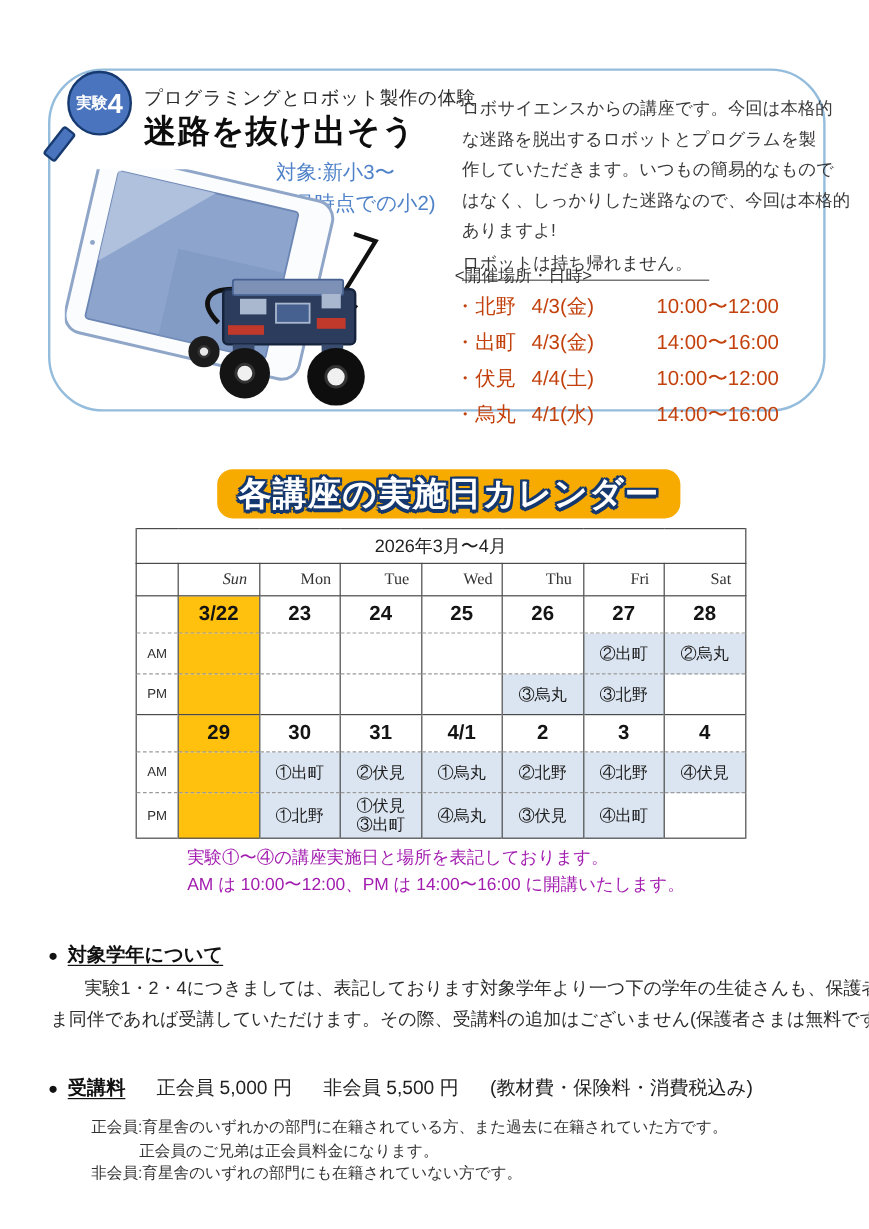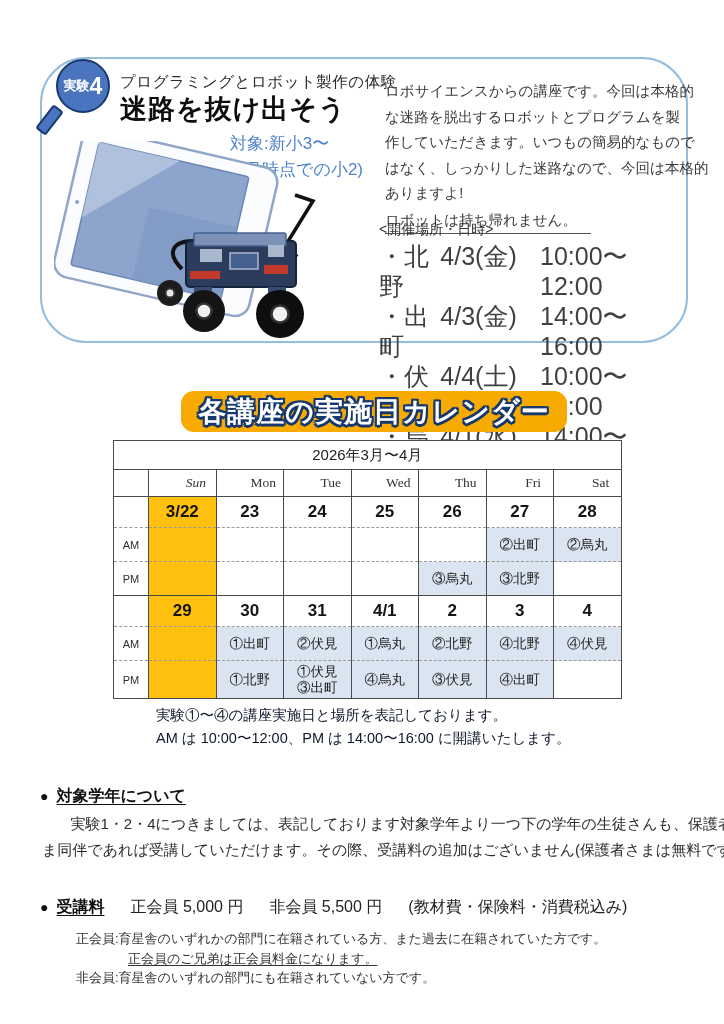--- a/index.html
+++ b/index.html
@@ -19,21 +19,21 @@
                   background:#4a74bd; border:2px solid #173a70; border-radius:3px;
                   transform:rotate(38deg); z-index:2; }
   .card-subtitle { position:absolute; left:78px; top:13px; font-size:15.5px; color:#2b2b2b; letter-spacing:0.5px; }
   .card-title { position:absolute; left:78px; top:32px; font-size:27px; font-weight:bold; color:#0d0d0d; letter-spacing:1px; }
   .target { position:absolute; left:188px; top:72px; color:#4f82c8; font-size:17px; line-height:26px; }
   .desc { position:absolute; left:343px; top:20px; width:300px; font-size:14.5px; color:#3a3a3a; }
   .desc .dline { line-height:25.5px; white-space:nowrap; }
   .desc .uline { display:inline-block; line-height:25.5px; border-bottom:1.2px solid #555; padding-right:14px; margin-top:1px; }
   .sched-head { position:absolute; left:337px; top:162px; font-size:14px; color:#333; }
   .sched-list { position:absolute; left:337px; top:182px; width:305px; }
-  .sched-row { display:flex; align-items:baseline; font-size:25px; color:#404040; line-height:30px; }
+  .sched-row { display:flex; align-items:baseline; font-size:17px; color:#c2410c; line-height:30px; }
   .sched-row .pl { width:64px; }
   .sched-row .dt { width:104px; }
   .illus { position:absolute; left:12px; top:82px; width:305px; height:202px; }
 
   
   .notice { position:absolute; right:16px; top:354px; color:#e60012; font-size:13.5px; font-weight:bold; }
   .banner { position:absolute; left:181px; top:391px; width:386px; height:41px;
             background:#f7ab00; border-radius:13px; text-align:center; line-height:41px;
             font-size:28px; font-weight:bold; color:#ffffff; letter-spacing:1px;
             text-shadow:-2px 0 #15386e, 2px 0 #15386e, 0 -2px #15386e, 0 2px #15386e,
@@ -51,33 +51,33 @@
   tr.dayhead th.sun-h { font-style:italic; }
   tr.dates td { font-size:17px; font-weight:bold; color:#141414; height:31px; border-top:1.5px solid #4a4a4a; }
   tr.half td { border-top:1px dashed #9a9a9a; }
   tr.half { height:34px; }
   tr.pm2 { height:38px; }
   td.sun { background:#ffc10d;margin-left:40px; }
   td.red { color:#ea3a17; }
   td.blue { background:#dbe5f1; }
   td.lbl { font-size:11px; color:#2e2e2e; }
   td.course { font-size:13.5px; color:#1c1c1c; white-space:pre-line; line-height:16px; }
-  .cal-notes { position:absolute; left:156px; top:704px; font-size:14.5px; color:#0f172a; line-height:23px; }
+  .cal-notes { position:absolute; left:156px; top:704px; font-size:14.5px; color:#a21caf; line-height:23px; }
 
   
   .sec-head { position:absolute; font-size:16px; color:#111; }
   .sec-head .bullet { font-size:14px; margin-right:8px; }
   .sec-head .ht { font-weight:bold; text-decoration:underline; text-underline-offset:3px; }
   .grade-body { position:absolute; left:42px; top:811px; font-size:15px; color:#2d2d2d; line-height:25.5px; }
   .grade-body .l1 { padding-left:1.9em; white-space:nowrap; }
   .grade-body .l2 { white-space:nowrap; }
   .fee-line { position:absolute; left:40px; top:897px; font-size:16px; color:#111; }
   .fee-line .fi { margin-left:26px; font-size:16px; color:#222; }
   .fee-notes { position:absolute; left:76px; top:929px; font-size:13px; color:#333; line-height:19.5px; }
-  .fee-notes .fn2 { margin-left:52px; text-decoration:underline; text-underline-offset:2px; }
+  .fee-notes .fn2 { margin-left:40px; text-underline-offset:2px; }
 </style>
 </head>
 <body>
 
 <div id="page">
 
   <div class="card">
     <div class="badge-handle"></div>
     <div class="badge-lens">
       <span class="t1">実験</span>

